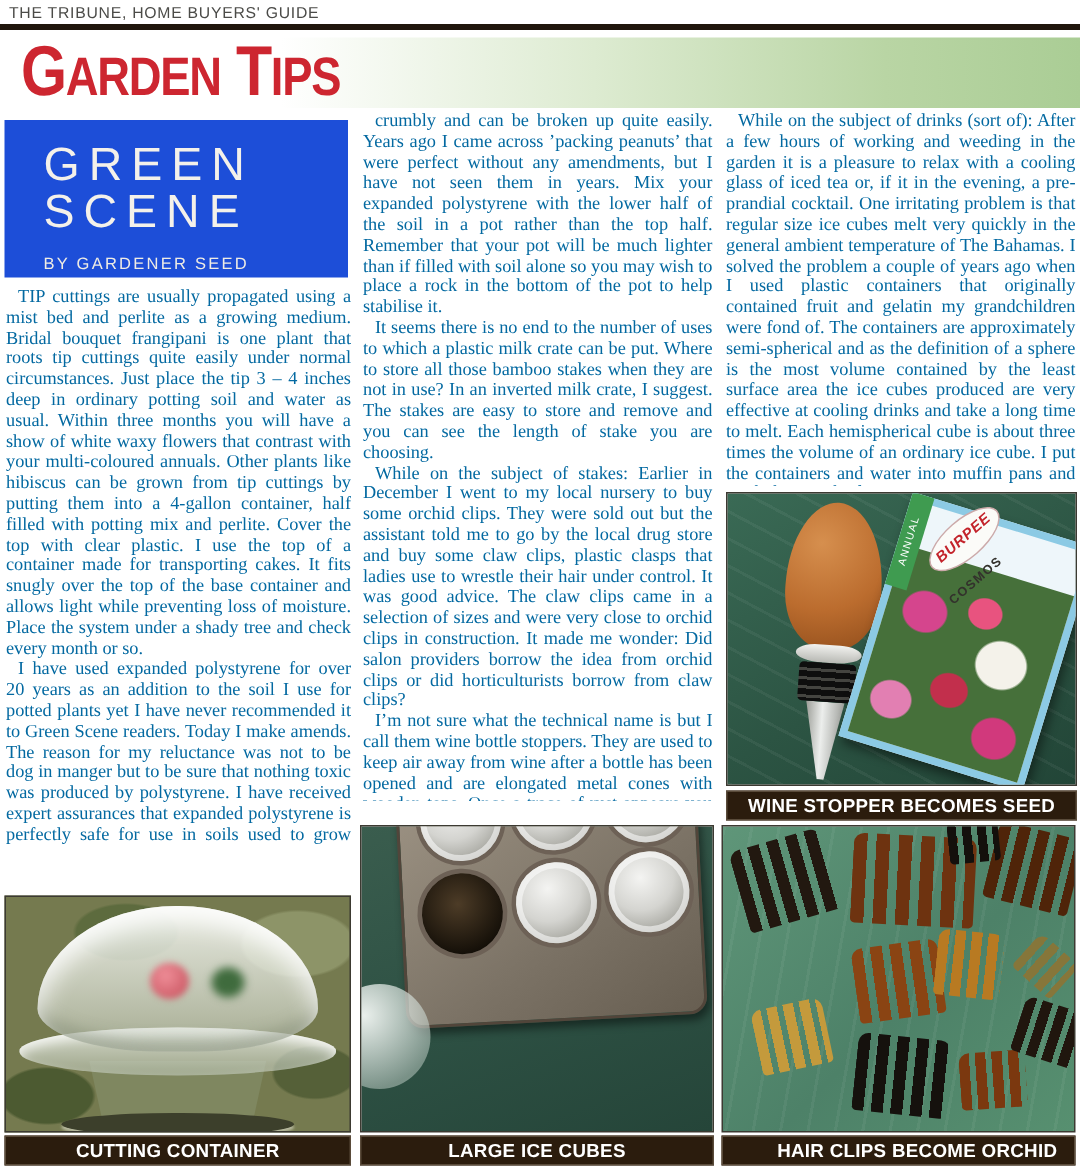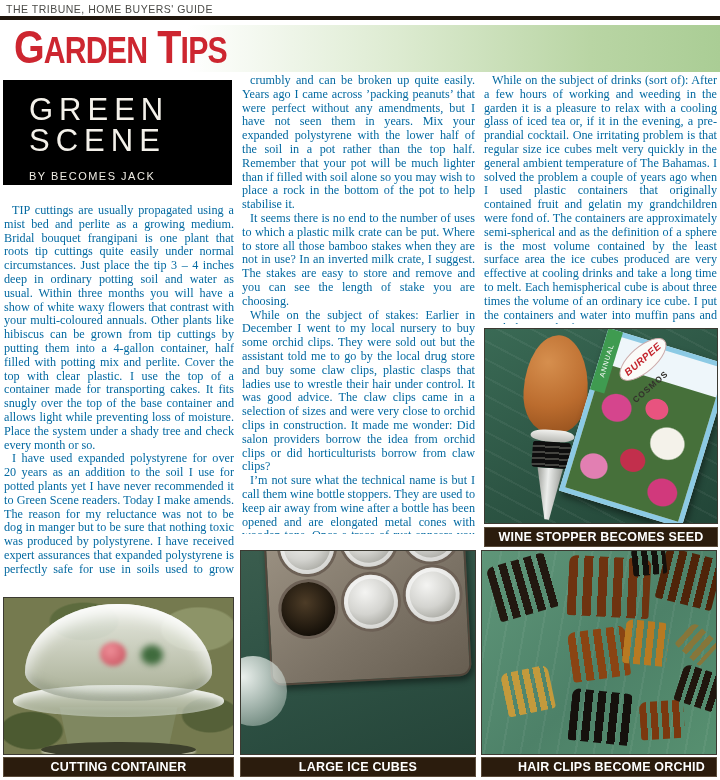--- a/index.html
+++ b/index.html
@@ -18,29 +18,29 @@
   
   .title-band{left:0;top:25px;width:720px;height:47px;
       background:linear-gradient(to right,#ffffff 0%,#ffffff 26%,#ddebd1 55%,#b9d5a4 82%,#aacd95 100%);}
   .title{position:absolute;left:14px;bottom:1px;color:#cd2630;font-family:"Liberation Sans",sans-serif;
          font-weight:bold;transform:scaleX(.84);transform-origin:left bottom;white-space:nowrap;letter-spacing:-1px;}
   .title .cap{font-size:47px;line-height:40px;}
   .title .rest{font-size:36px;line-height:40px;}
   .title .wordgap{display:inline-block;width:12px;}
 
   
-  .greenscene{left:3px;top:80px;width:229px;height:105px;background:#000000;color:#f4f1ea;
+  .greenscene{left:3px;top:80px;width:229px;height:105px;background:#1d4ed8;color:#f4f1ea;
               font-family:"Liberation Sans",sans-serif;padding:14px 0 0 26px;}
   .gs-line{font-size:31px;font-weight:200;letter-spacing:6px;line-height:31px;}
   .gs-byline{font-size:11px;letter-spacing:1.5px;margin-top:14px;color:#efece4;}
 
   
   .col{font-size:12.2px;line-height:13.8px;text-align:justify;color:#0369a1;overflow:hidden;}
   .col p{margin:0;text-indent:8px;}
-  .col1{left:4px;top:204px;width:230px;height:372px;}
+  .col1{left:4px;top:191px;width:230px;height:372px;}
   .col2{left:242px;top:74px;width:233px;height:460px;}
   .col3{left:484px;top:74px;width:233px;height:250px;}
 
   
   .photo{border:1px solid #3c3a32;overflow:hidden;}
   .caption{height:20px;background:#2b1c0d;border:1px solid #5a4b3a;color:#ffffff;
            font-family:"Liberation Sans",sans-serif;font-weight:bold;font-size:12.5px;
            line-height:18px;text-align:center;letter-spacing:.2px;}
 
   
@@ -144,21 +144,21 @@
 
 <div class="abs title-band">
   <div class="title">
     <span class="cap">G</span><span class="rest">ARDEN</span><span class="wordgap"></span><span class="cap">T</span><span class="rest">IPS</span>
   </div>
 </div>
 
 <div class="abs greenscene">
   <div class="gs-line">GREEN</div>
   <div class="gs-line">SCENE</div>
-  <div class="gs-byline">BY BECOMES JACK</div>
+  <div class="gs-byline">BY GARDENER SEED</div>
 </div>
 
 <div class="abs col col1">
   <p>TIP cuttings are usually propagated using a mist bed and perlite as a growing medium. Bridal bouquet frangipani is one plant that roots tip cuttings quite easily under normal circumstances. Just place the tip 3 – 4 inches deep in ordinary potting soil and water as usual. Within three months you will have a show of white waxy flowers that contrast with your multi-coloured annuals. Other plants like hibiscus can be grown from tip cuttings by putting them into a 4-gallon container, half filled with potting mix and perlite. Cover the top with clear plastic. I use the top of a container made for transporting cakes. It fits snugly over the top of the base container and allows light while preventing loss of moisture. Place the system under a shady tree and check every month or so.</p>
   <p>I have used expanded polystyrene for over 20 years as an addition to the soil I use for potted plants yet I have never recommended it to Green Scene readers. Today I make amends. The reason for my reluctance was not to be dog in manger but to be sure that nothing toxic was produced by polystyrene. I have received expert assurances that expanded polystyrene is perfectly safe for use in soils used to grow vegetables and other edibles.</p>
 
 </div>
 <div class="abs col col2">
   <p>crumbly and can be broken up quite easily. Years ago I came across ’packing peanuts’ that were perfect without any amendments, but I have not seen them in years. Mix your expanded polystyrene with the lower half of the soil in a pot rather than the top half. Remember that your pot will be much lighter than if filled with soil alone so you may wish to place a rock in the bottom of the pot to help stabilise it.</p>
   <p>It seems there is no end to the number of uses to which a plastic milk crate can be put. Where to store all those bamboo stakes when they are not in use? In an inverted milk crate, I suggest. The stakes are easy to store and remove and you can see the length of stake you are choosing.</p>

